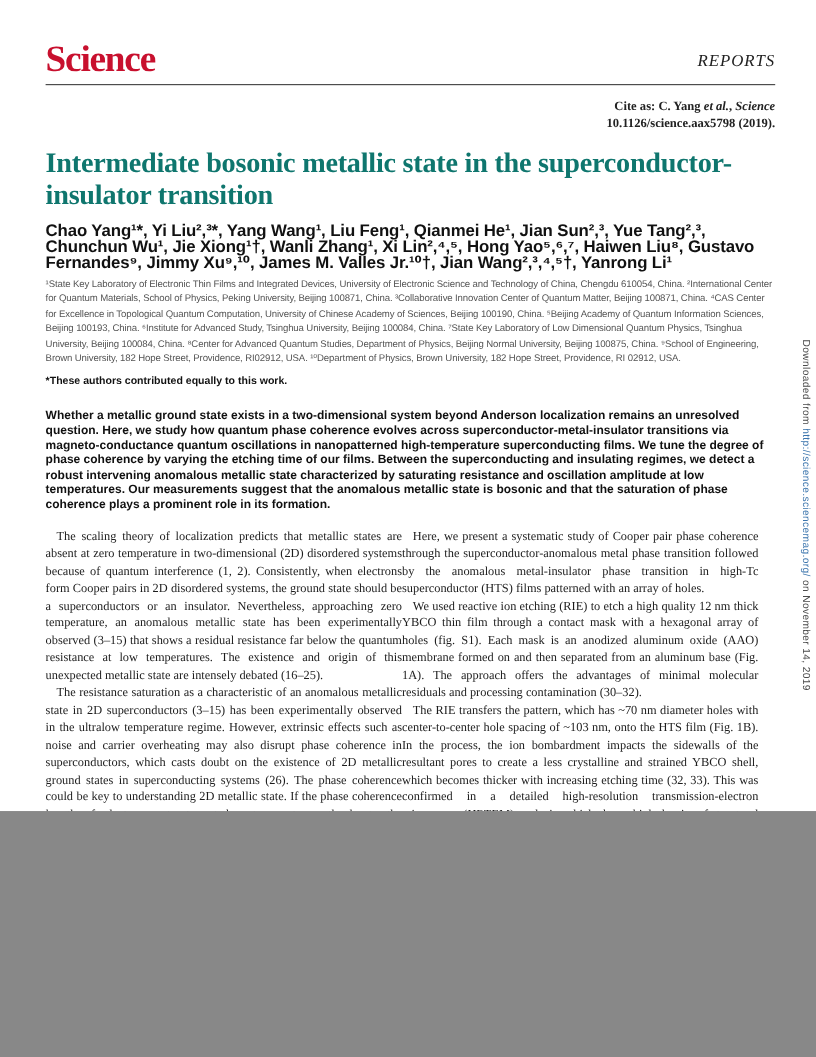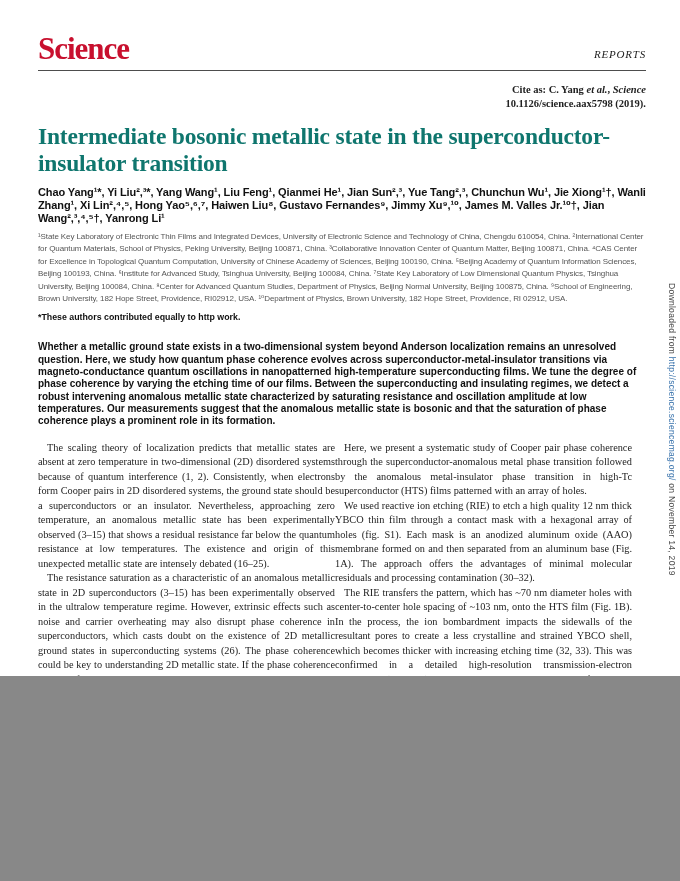--- a/index.html
+++ b/index.html
@@ -15,40 +15,40 @@
   .content{position:absolute;left:38px;top:0;width:608px;}
 
   
   .masthead{display:flex;justify-content:space-between;align-items:flex-end;padding-top:33px;}
   .brand{
     font-family:"Liberation Serif","DejaVu Serif",serif;
     font-weight:bold;font-size:31px;line-height:32px;
     letter-spacing:-1px;color:#c8102e;
   }
   .section-label{
-    font-style:italic;font-size:11px;letter-spacing:.8px;
+    font-style:italic;font-size:14px;letter-spacing:.8px;
     color:#222;padding-bottom:5px;
   }
   .rule{border:none;border-top:1.6px solid #4d4d4d;margin:5px 0 0 0;}
 
   
   .cite{ text-align:right;font-size:10.5px;line-height:13.5px;margin-top:12px;color:#222;font-weight:bold;}
   .it{font-style:italic;}
 
   
   .title{
     font-weight:bold;font-size:23.5px;line-height:27px;
     letter-spacing:-0.2px;color:#0f766e;margin-top:13px;
   }
   .title span{display:block;}
 
   
   .authors{
     font-family:"Liberation Sans","DejaVu Sans",sans-serif;
-    font-weight:bold;font-size:11px;line-height:13px;
+    font-weight:bold;font-size:14px;line-height:13px;
     letter-spacing:-0.1px;color:#111;margin-top:9px;
   }
 
   
   .affiliations{
     font-family:"Liberation Sans","DejaVu Sans",sans-serif;
     font-size:8px;line-height:12.4px;letter-spacing:-0.1px;
     color:#555;margin-top:6px;font-weight:normal;
   }
 
@@ -117,21 +117,21 @@
 
     <h1 class="title" style="margin:13px 0 0 0;">
       <span>Intermediate bosonic metallic state in the superconductor-</span>
       <span>insulator transition</span>
     </h1>
 
     <div class="authors">Chao Yang¹*, Yi Liu²,³*, Yang Wang¹, Liu Feng¹, Qianmei He¹, Jian Sun²,³, Yue Tang²,³, Chunchun Wu¹, Jie Xiong¹†, Wanli Zhang¹, Xi Lin²,⁴,⁵, Hong Yao⁵,⁶,⁷, Haiwen Liu⁸, Gustavo Fernandes⁹, Jimmy Xu⁹,¹⁰, James M. Valles Jr.¹⁰†, Jian Wang²,³,⁴,⁵†, Yanrong Li¹</div>
 
     <div class="affiliations">¹State Key Laboratory of Electronic Thin Films and Integrated Devices, University of Electronic Science and Technology of China, Chengdu 610054, China. ²International Center for Quantum Materials, School of Physics, Peking University, Beijing 100871, China. ³Collaborative Innovation Center of Quantum Matter, Beijing 100871, China. ⁴CAS Center for Excellence in Topological Quantum Computation, University of Chinese Academy of Sciences, Beijing 100190, China. ⁵Beijing Academy of Quantum Information Sciences, Beijing 100193, China. ⁶Institute for Advanced Study, Tsinghua University, Beijing 100084, China. ⁷State Key Laboratory of Low Dimensional Quantum Physics, Tsinghua University, Beijing 100084, China. ⁸Center for Advanced Quantum Studies, Department of Physics, Beijing Normal University, Beijing 100875, China. ⁹School of Engineering, Brown University, 182 Hope Street, Providence, RI02912, USA. ¹⁰Department of Physics, Brown University, 182 Hope Street, Providence, RI 02912, USA.</div>
 
-    <div class="footnote first">*These authors contributed equally to http work.</div>
+    <div class="footnote first">*These authors contributed equally to this work.</div>
 
     <div class="abstract">Whether a metallic ground state exists in a two-dimensional system beyond Anderson localization remains an unresolved question. Here, we study how quantum phase coherence evolves across superconductor-metal-insulator transitions via magneto-conductance quantum oscillations in nanopatterned high-temperature superconducting films. We tune the degree of phase coherence by varying the etching time of our films. Between the superconducting and insulating regimes, we detect a robust intervening anomalous metallic state characterized by saturating resistance and oscillation amplitude at low temperatures. Our measurements suggest that the anomalous metallic state is bosonic and that the saturation of phase coherence plays a prominent role in its formation.</div>
 
     <div class="columns">
       <div class="col">
         <p>The scaling theory of localization predicts that metallic states are absent at zero temperature in two-dimensional (2D) disordered systems because of quantum interference (1, 2). Consistently, when electrons form Cooper pairs in 2D disordered systems, the ground state should be a superconductors or an insulator. Nevertheless, approaching zero temperature, an anomalous metallic state has been experimentally observed (3–15) that shows a residual resistance far below the quantum resistance at low temperatures. The existence and origin of this unexpected metallic state are intensely debated (16–25).</p>
         <p>The resistance saturation as a characteristic of an anomalous metallic state in 2D superconductors (3–15) has been experimentally observed in the ultralow temperature regime. However, extrinsic effects such as noise and carrier overheating may also disrupt phase coherence in superconductors, which casts doubt on the existence of 2D metallic ground states in superconducting systems (26). The phase coherence could be key to understanding 2D metallic state. If the phase coherence length of electrons saturates at low temperatures, thanks to the weakening of constructive quantum interference, the diffusion should not be absolutely prohibited, resulting in a possible metallic state in a low dimensional electron system (27–29). Thus, it is crucial to investigate the phase coherence of Cooper pairs in the anomalous metallic state of 2D superconductors.</p>
       </div>
       <div class="col">
         <p>Here, we present a systematic study of Cooper pair phase coherence through the superconductor-anomalous metal phase transition followed by the anomalous metal-insulator phase transition in high-Tc superconductor (HTS) films patterned with an array of holes.</p>

